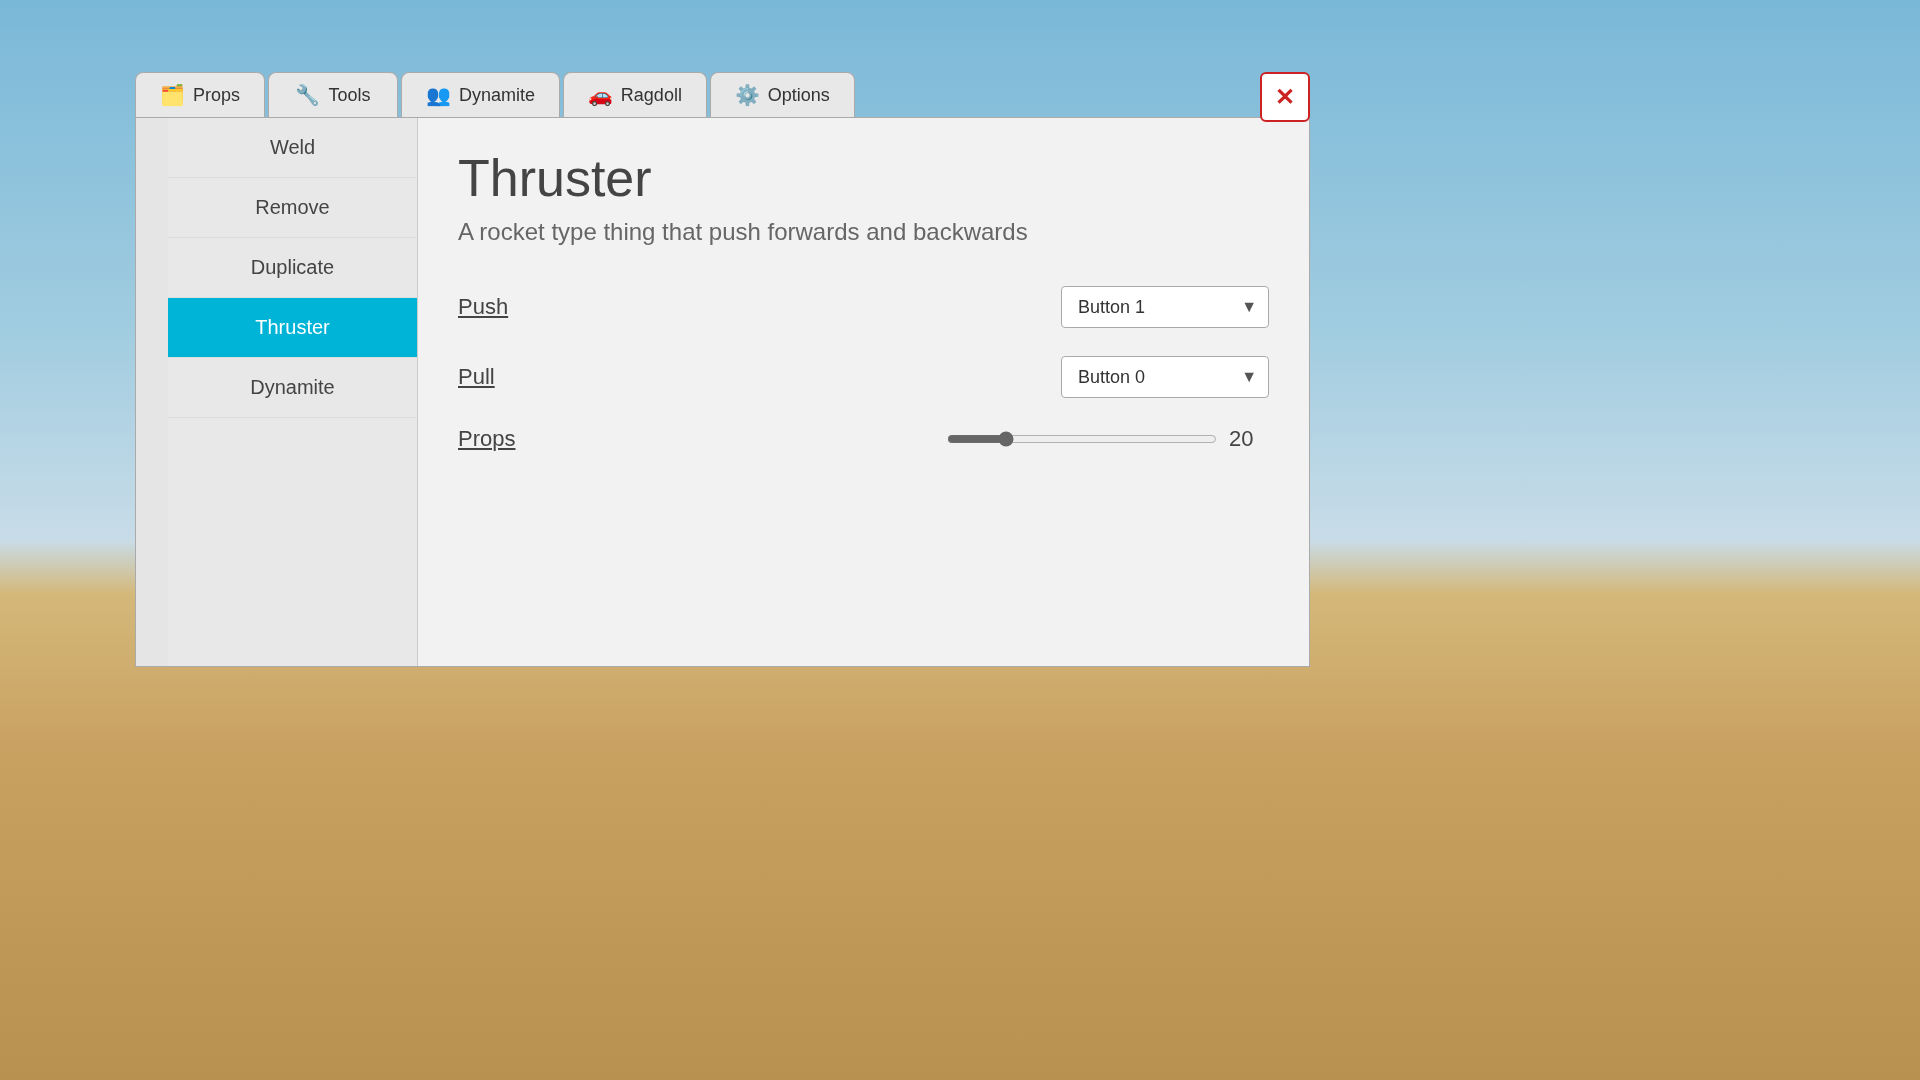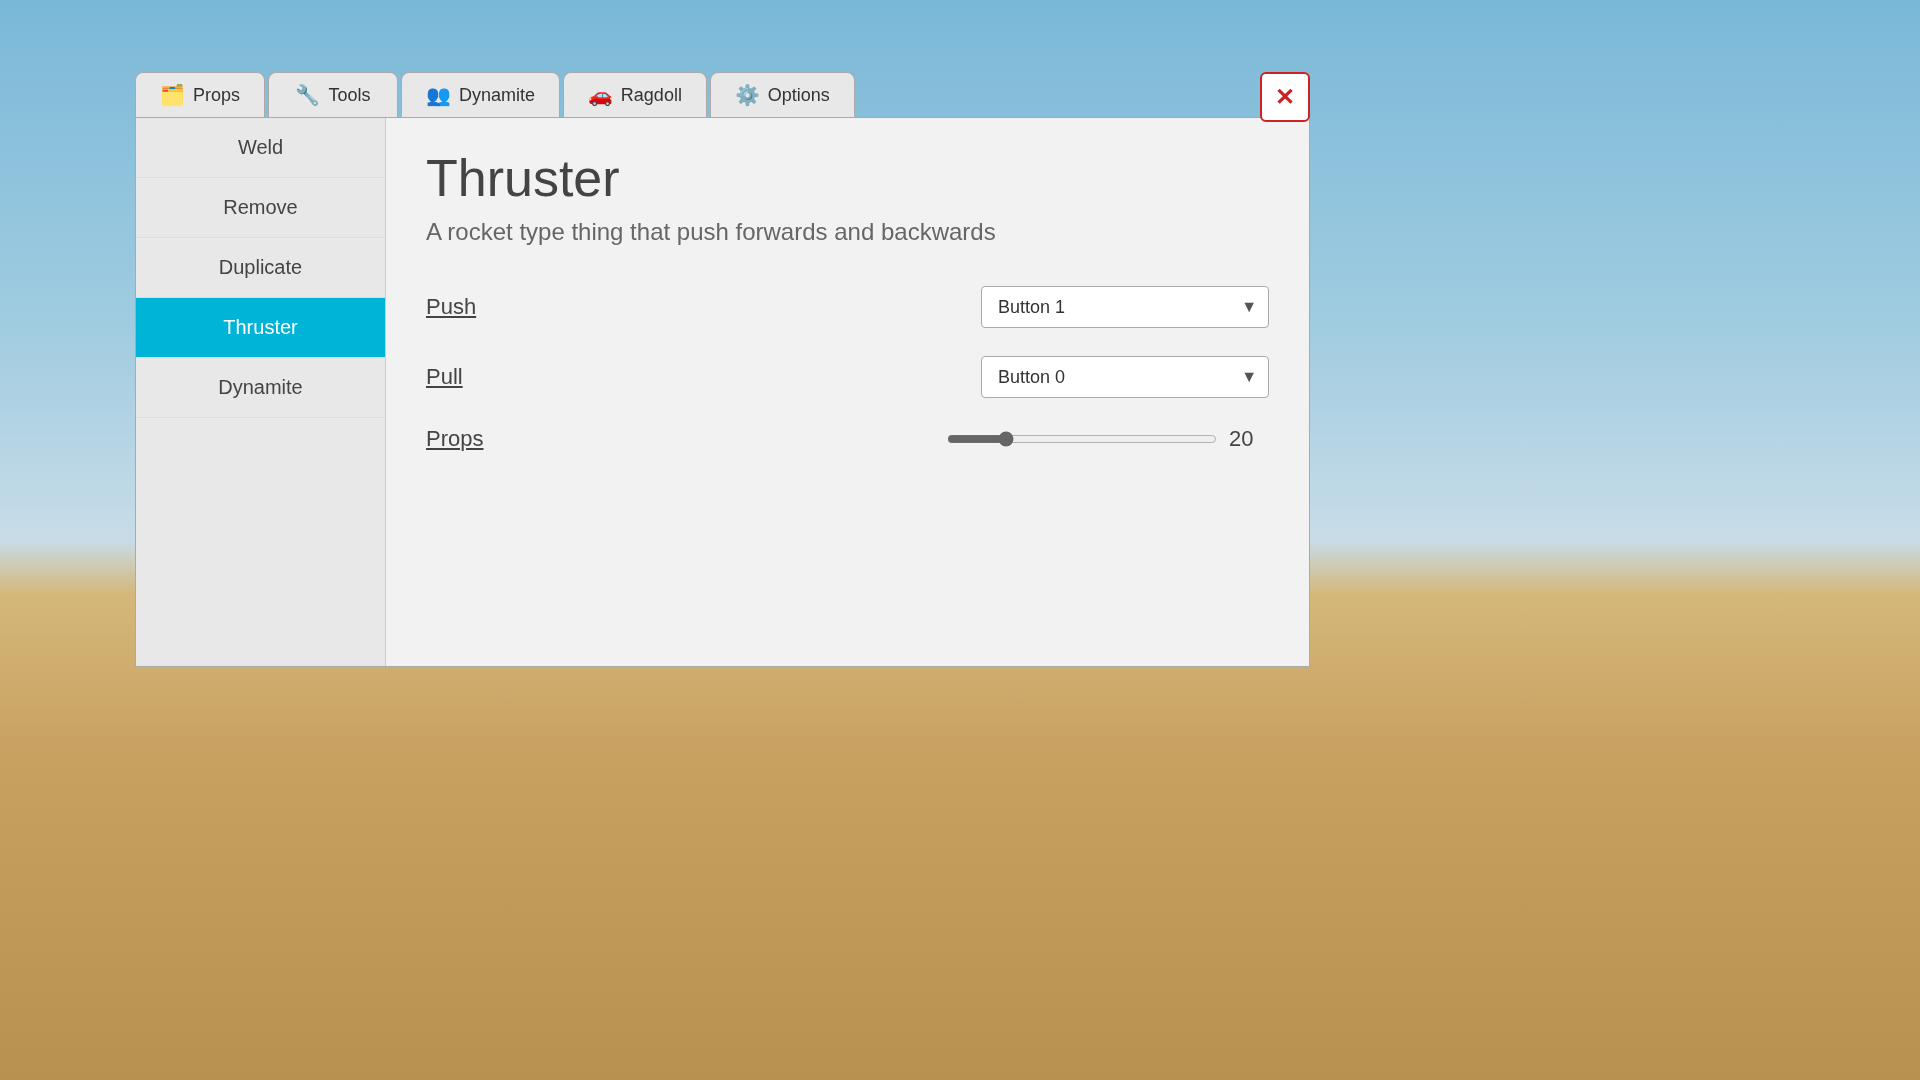--- a/index.html
+++ b/index.html
@@ -81,23 +81,24 @@
       justify-content: center;
       cursor: pointer;
       font-size: 24px;
       color: #cc2222;
       font-weight: bold;
     }
 
     
     .main-panel {
       display: flex;
-      background: #4c1d95;
+      background: #e5e5e5;
       border: 1.5px solid #aaa;
       min-height: 550px;
+      padding-left: 32px;
     }
 
     
     .sidebar {
       width: 250px;
       background: #e8e8e8;
       border-right: 1.5px solid #ccc;
       display: flex;
       flex-direction: column;
     }
@@ -151,21 +152,21 @@
       text-decoration: underline;
     }
 
     .setting-control {
       margin-left: auto;
     }
 
     
     .dropdown {
       position: relative;
-      width: 288px;
+      width: 208px;
     }
 
     .dropdown select {
       width: 100%;
       padding: 10px 40px 10px 16px;
       font-size: 18px;
       border: 1.5px solid #aaa;
       border-radius: 4px;
       background: white;
       appearance: none;

